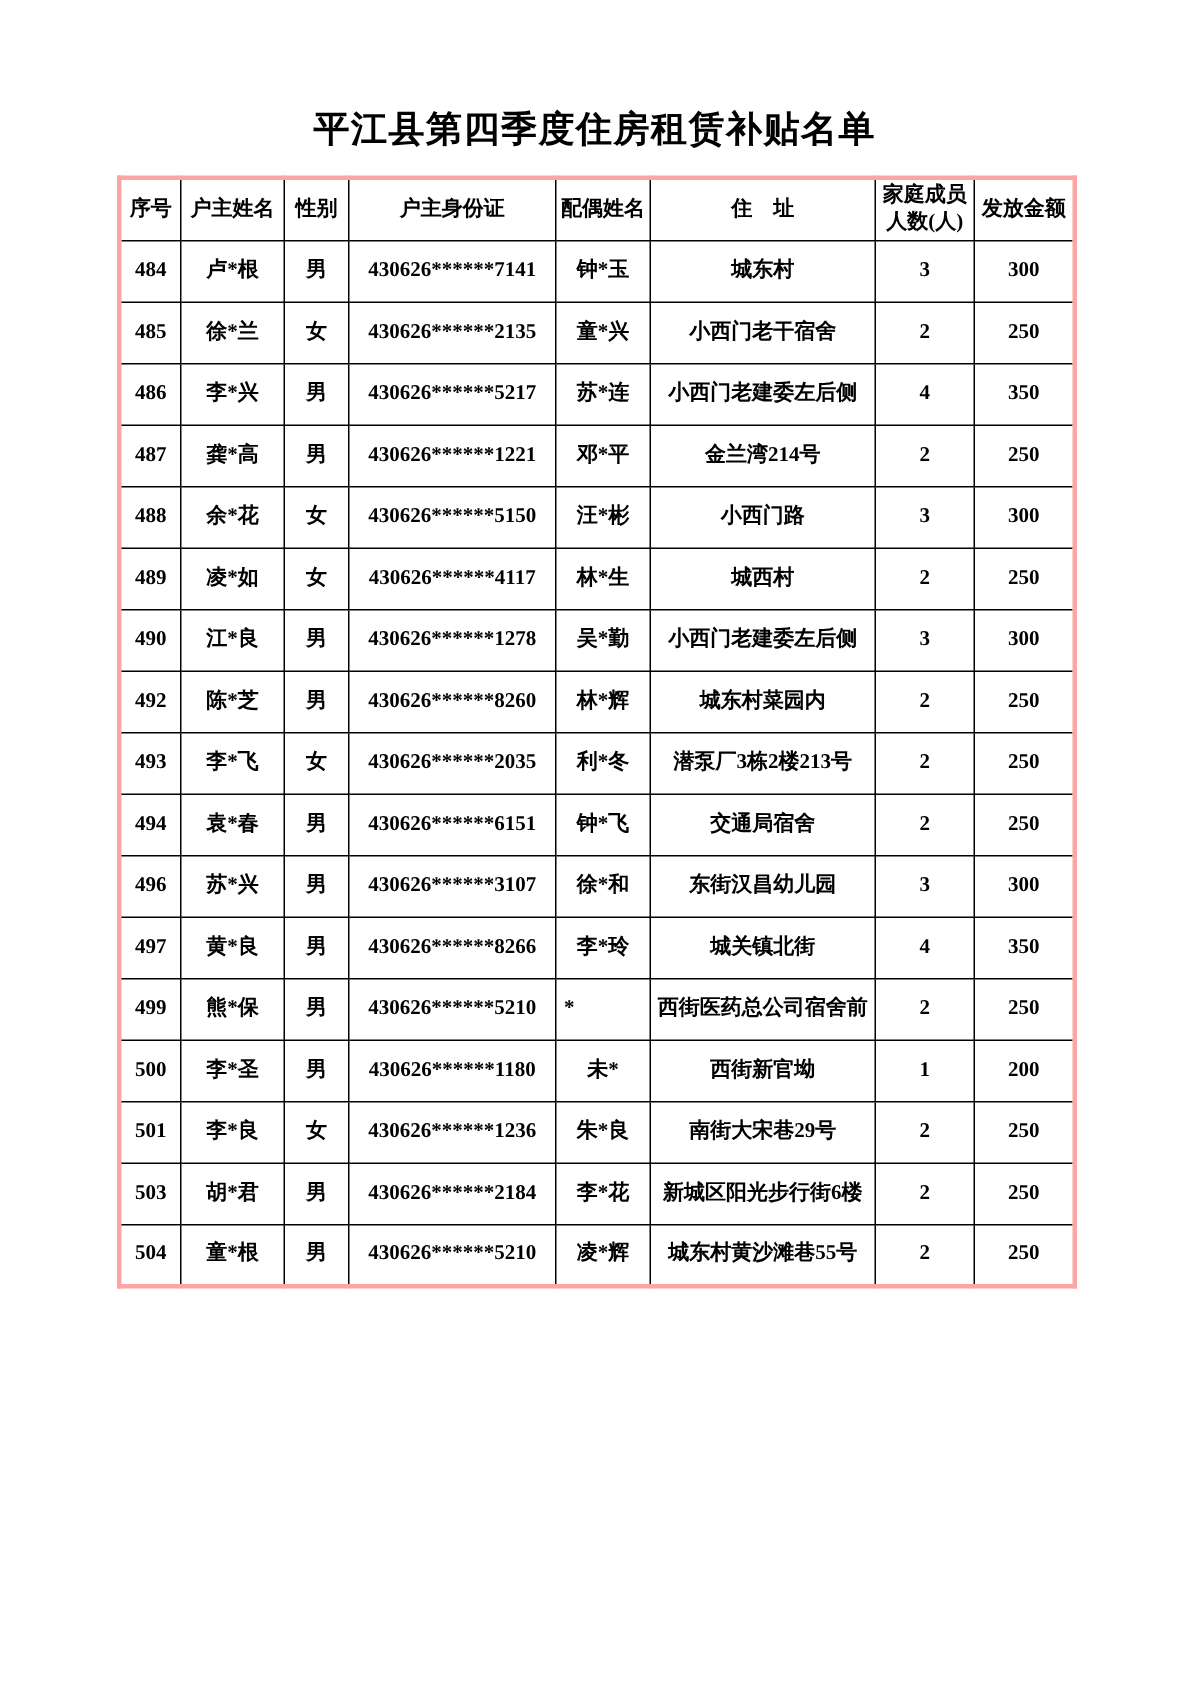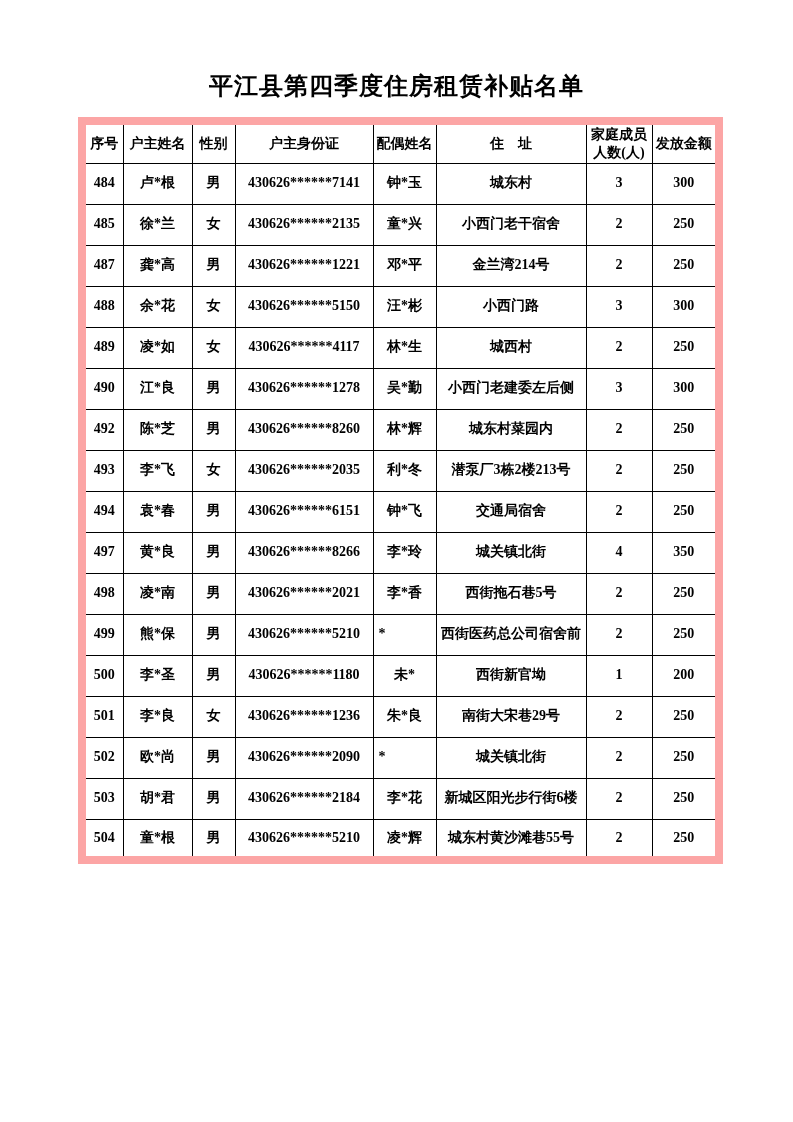--- a/index.html
+++ b/index.html
@@ -33,21 +33,21 @@
     font-weight: bold;
     letter-spacing: 1px;
   }
   table.subsidy-table {
     position: absolute;
     top: 117px;
     left: 78px;
     width: 637px;
     border-collapse: collapse;
     table-layout: fixed;
-    border: 8px solid #fca5a5;
+    border: 3px solid #fca5a5;
   }
   .subsidy-table th,
   .subsidy-table td {
     border: 1px solid #000000;
     text-align: center;
     vertical-align: middle;
     font-size: 14px;
     padding: 0 2px;
     overflow: hidden;
     line-height: 1.3;
@@ -110,20 +110,30 @@
           <td>485</td>
           <td>徐*兰</td>
           <td>女</td>
           <td>430626******2135</td>
           <td>童*兴</td>
           <td>小西门老干宿舍</td>
           <td>2</td>
           <td>250</td>
         </tr>
         <tr>
+          <td>486</td>
+          <td>李*兴</td>
+          <td>男</td>
+          <td>430626******5217</td>
+          <td>苏*连</td>
+          <td>小西门老建委左后侧</td>
+          <td>4</td>
+          <td>350</td>
+        </tr>
+        <tr>
           <td>487</td>
           <td>龚*高</td>
           <td>男</td>
           <td>430626******1221</td>
           <td>邓*平</td>
           <td>金兰湾214号</td>
           <td>2</td>
           <td>250</td>
         </tr>
         <tr>
@@ -178,42 +188,42 @@
         </tr>
         <tr>
           <td>494</td>
           <td>袁*春</td>
           <td>男</td>
           <td>430626******6151</td>
           <td>钟*飞</td>
           <td>交通局宿舍</td>
           <td>2</td>
           <td>250</td>
+        </tr>
+        <tr>
+          <td>496</td>
+          <td>苏*兴</td>
+          <td>男</td>
+          <td>430626******3107</td>
+          <td>徐*和</td>
+          <td>东街汉昌幼儿园</td>
+          <td>3</td>
+          <td>300</td>
         </tr>
         <tr>
           <td>497</td>
           <td>黄*良</td>
           <td>男</td>
           <td>430626******8266</td>
           <td>李*玲</td>
           <td>城关镇北街</td>
           <td>4</td>
           <td>350</td>
         </tr>
         <tr>
-          <td>498</td>
-          <td>凌*南</td>
-          <td>男</td>
-          <td>430626******2021</td>
-          <td>李*香</td>
-          <td>西街拖石巷5号</td>
-          <td>2</td>
-          <td>250</td>
-        </tr>
-        <tr>
           <td>499</td>
           <td>熊*保</td>
           <td>男</td>
           <td>430626******5210</td>
           <td class="left-mark">*</td>
           <td>西街医药总公司宿舍前</td>
           <td>2</td>
           <td>250</td>
         </tr>
         <tr>
@@ -230,30 +240,20 @@
           <td>501</td>
           <td>李*良</td>
           <td>女</td>
           <td>430626******1236</td>
           <td>朱*良</td>
           <td>南街大宋巷29号</td>
           <td>2</td>
           <td>250</td>
         </tr>
         <tr>
-          <td>502</td>
-          <td>欧*尚</td>
-          <td>男</td>
-          <td>430626******2090</td>
-          <td class="left-mark">*</td>
-          <td>城关镇北街</td>
-          <td>2</td>
-          <td>250</td>
-        </tr>
-        <tr>
           <td>503</td>
           <td>胡*君</td>
           <td>男</td>
           <td>430626******2184</td>
           <td>李*花</td>
           <td>新城区阳光步行街6楼</td>
           <td>2</td>
           <td>250</td>
         </tr>
         <tr>

